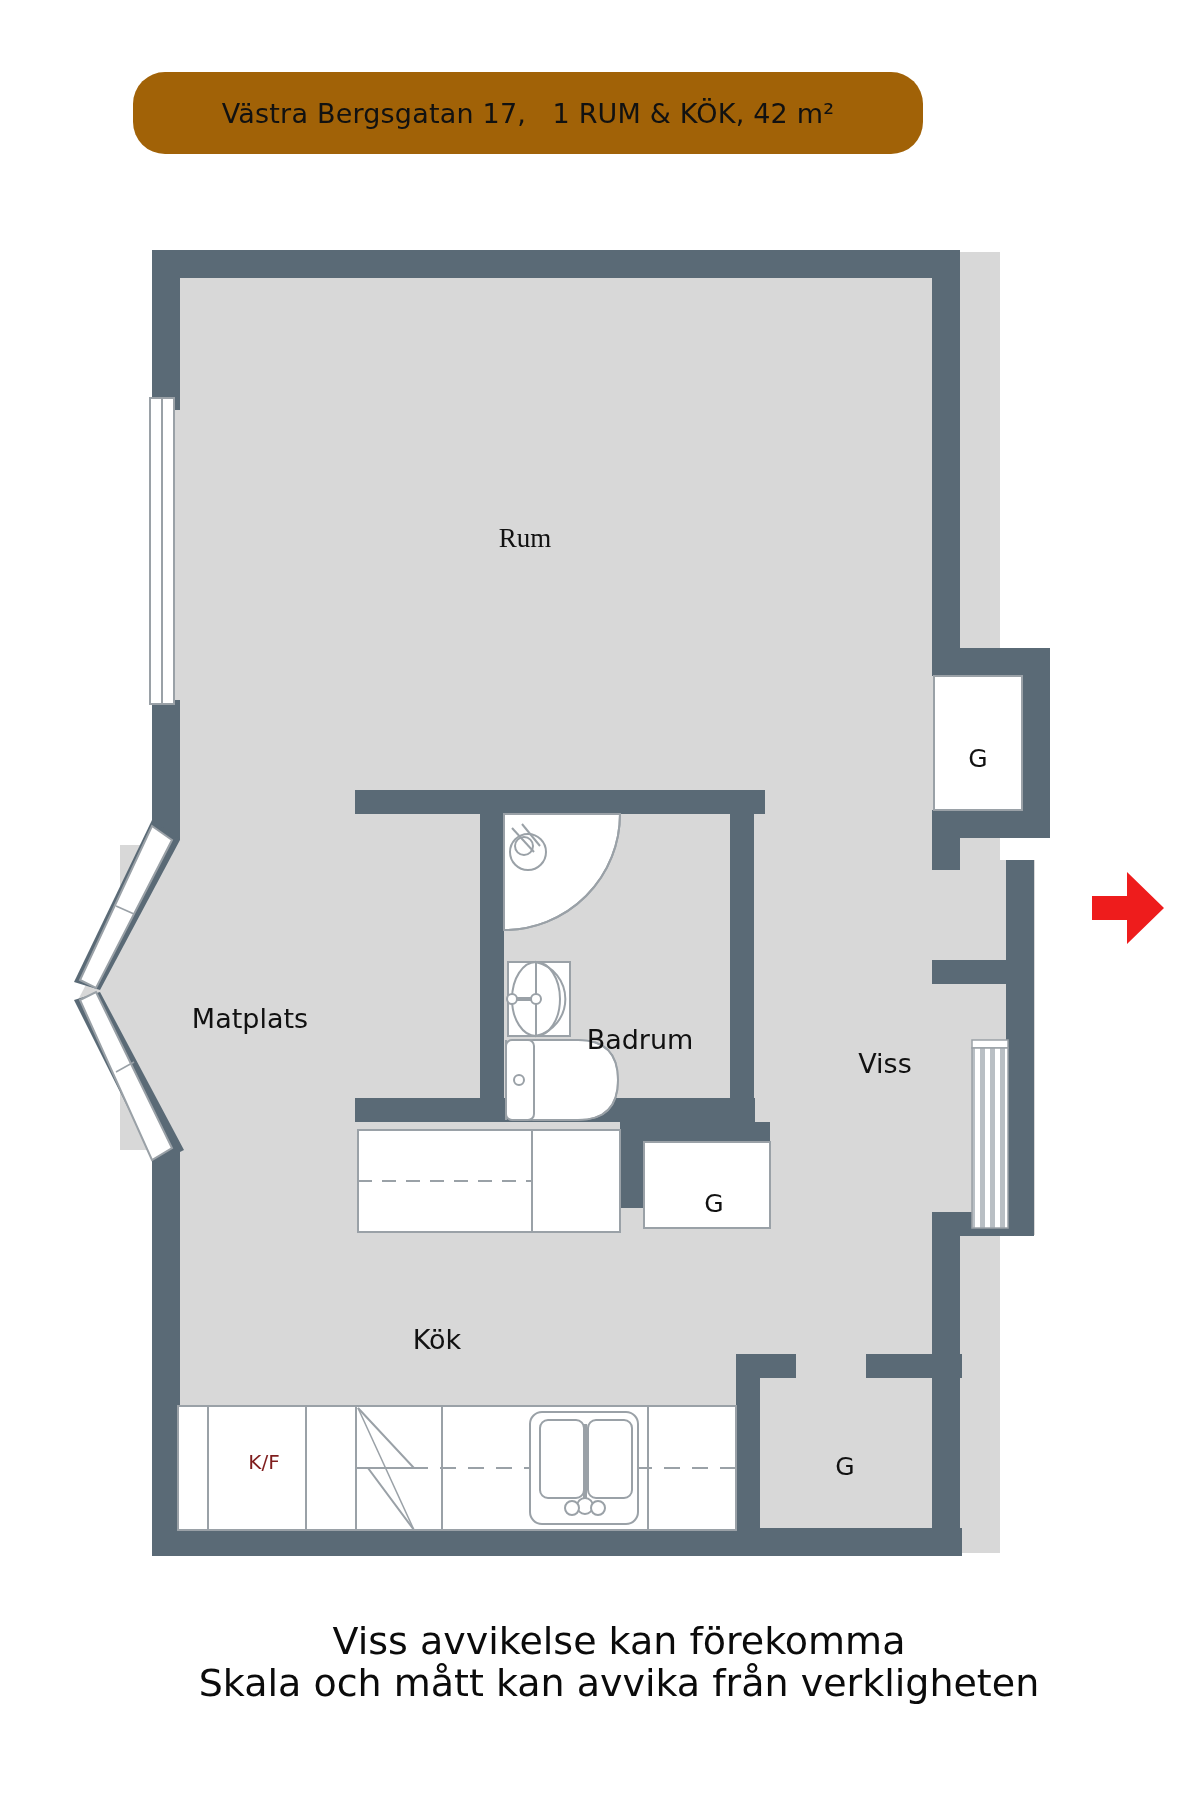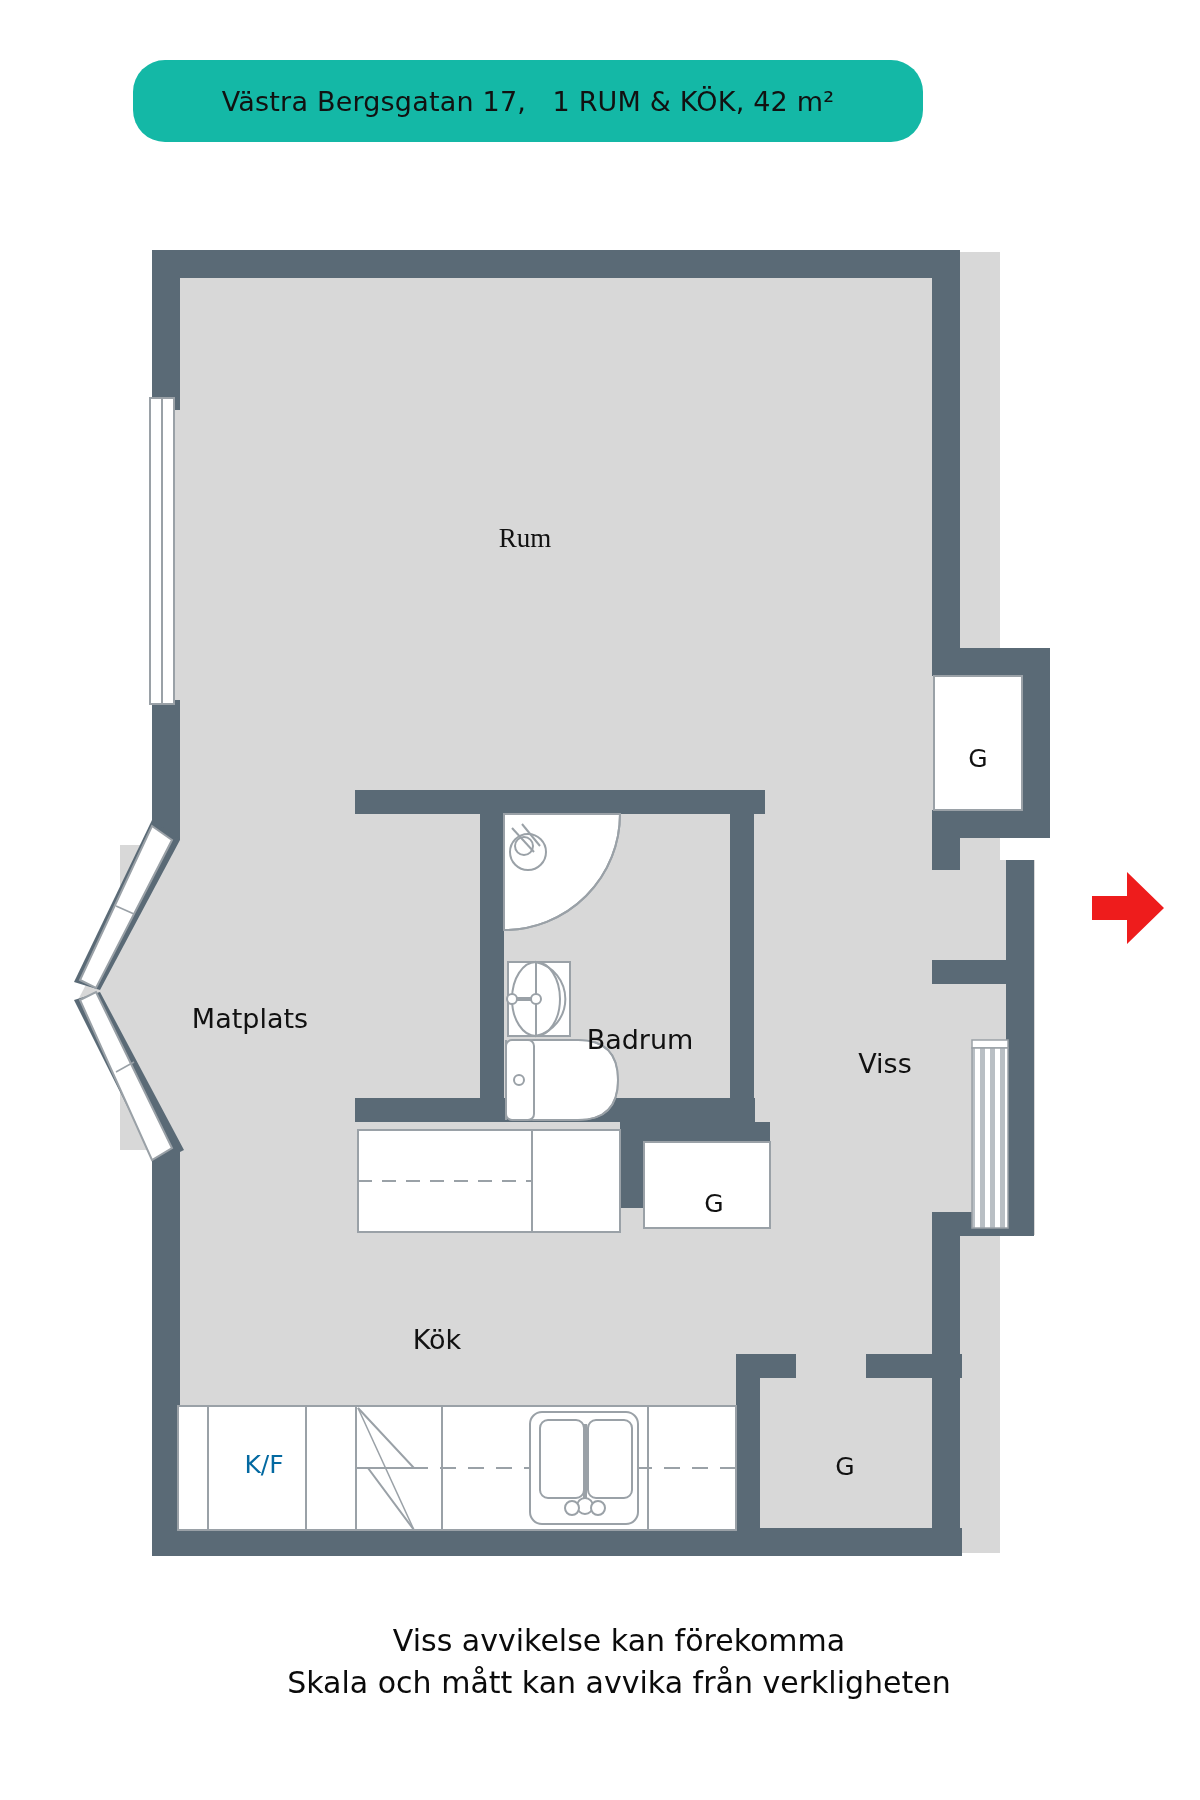--- a/index.html
+++ b/index.html
@@ -11,24 +11,24 @@
     width: 1200px;
     height: 1800px;
     position: relative;
     font-family: "DejaVu Sans", "Liberation Sans", sans-serif;
     overflow: hidden;
   }
 
   .title-bar {
     position: absolute;
     left: 133px;
-    top: 60px;
+    top: 72px;
     width: 790px;
     height: 82px;
-    background: #14b8a6;
+    background: #a16207;
     display: flex;
     align-items: center;
     justify-content: center;
     border-radius: 32px;
   }
   .title-text {
     font-size: 27px;
     color: #111111;
     letter-spacing: 0.2px;
     white-space: pre;
@@ -44,41 +44,41 @@
 
   .footer {
     position: absolute;
     left: 0;
     top: 1620px;
     width: 1200px;
     text-align: center;
     color: #0b0b0b;
   }
   .footer-line {
-    font-size: 30px;
+    font-size: 38px;
     line-height: 42px;
     white-space: pre;
     padding-left: 38px;
   }
 
   .room-label {
     position: absolute;
     font-size: 27px;
     color: #111111;
     white-space: nowrap;
   }
   .closet-label {
     position: absolute;
     font-size: 25px;
     color: #111111;
   }
   .kf-label {
     position: absolute;
-    font-size: 25px;
-    color: #0369a1;
+    font-size: 20px;
+    color: #7f1d1d;
   }
 </style>
 </head>
 <body>
 
 <div class="title-bar">
   <span class="title-text">Västra Bergsgatan 17,   1 RUM &amp; KÖK, 42 m²</span>
 </div>
 
 <svg class="plan" viewBox="0 0 1200 1800">

